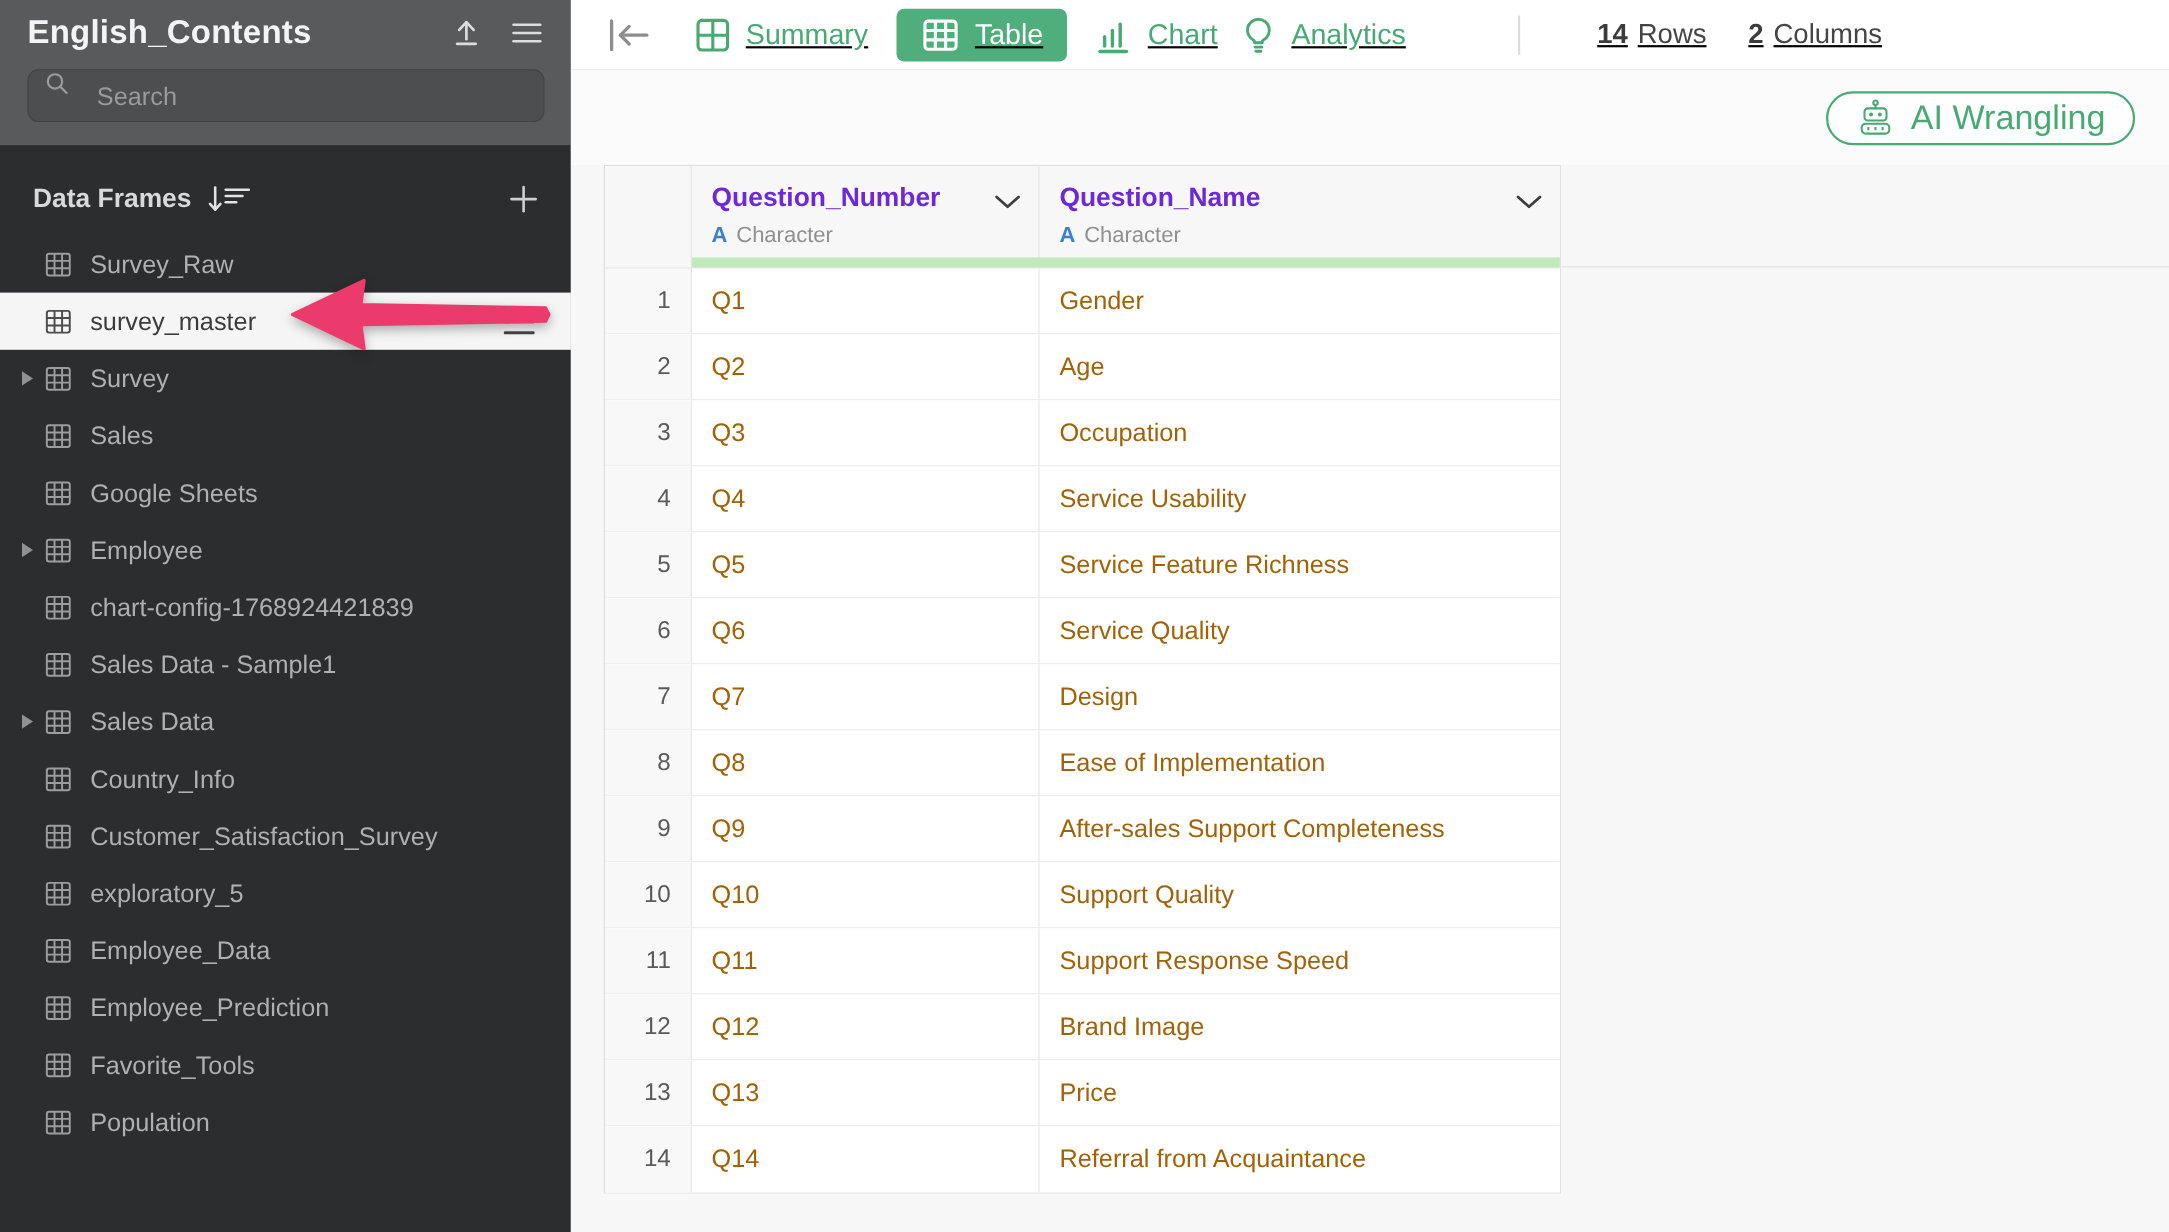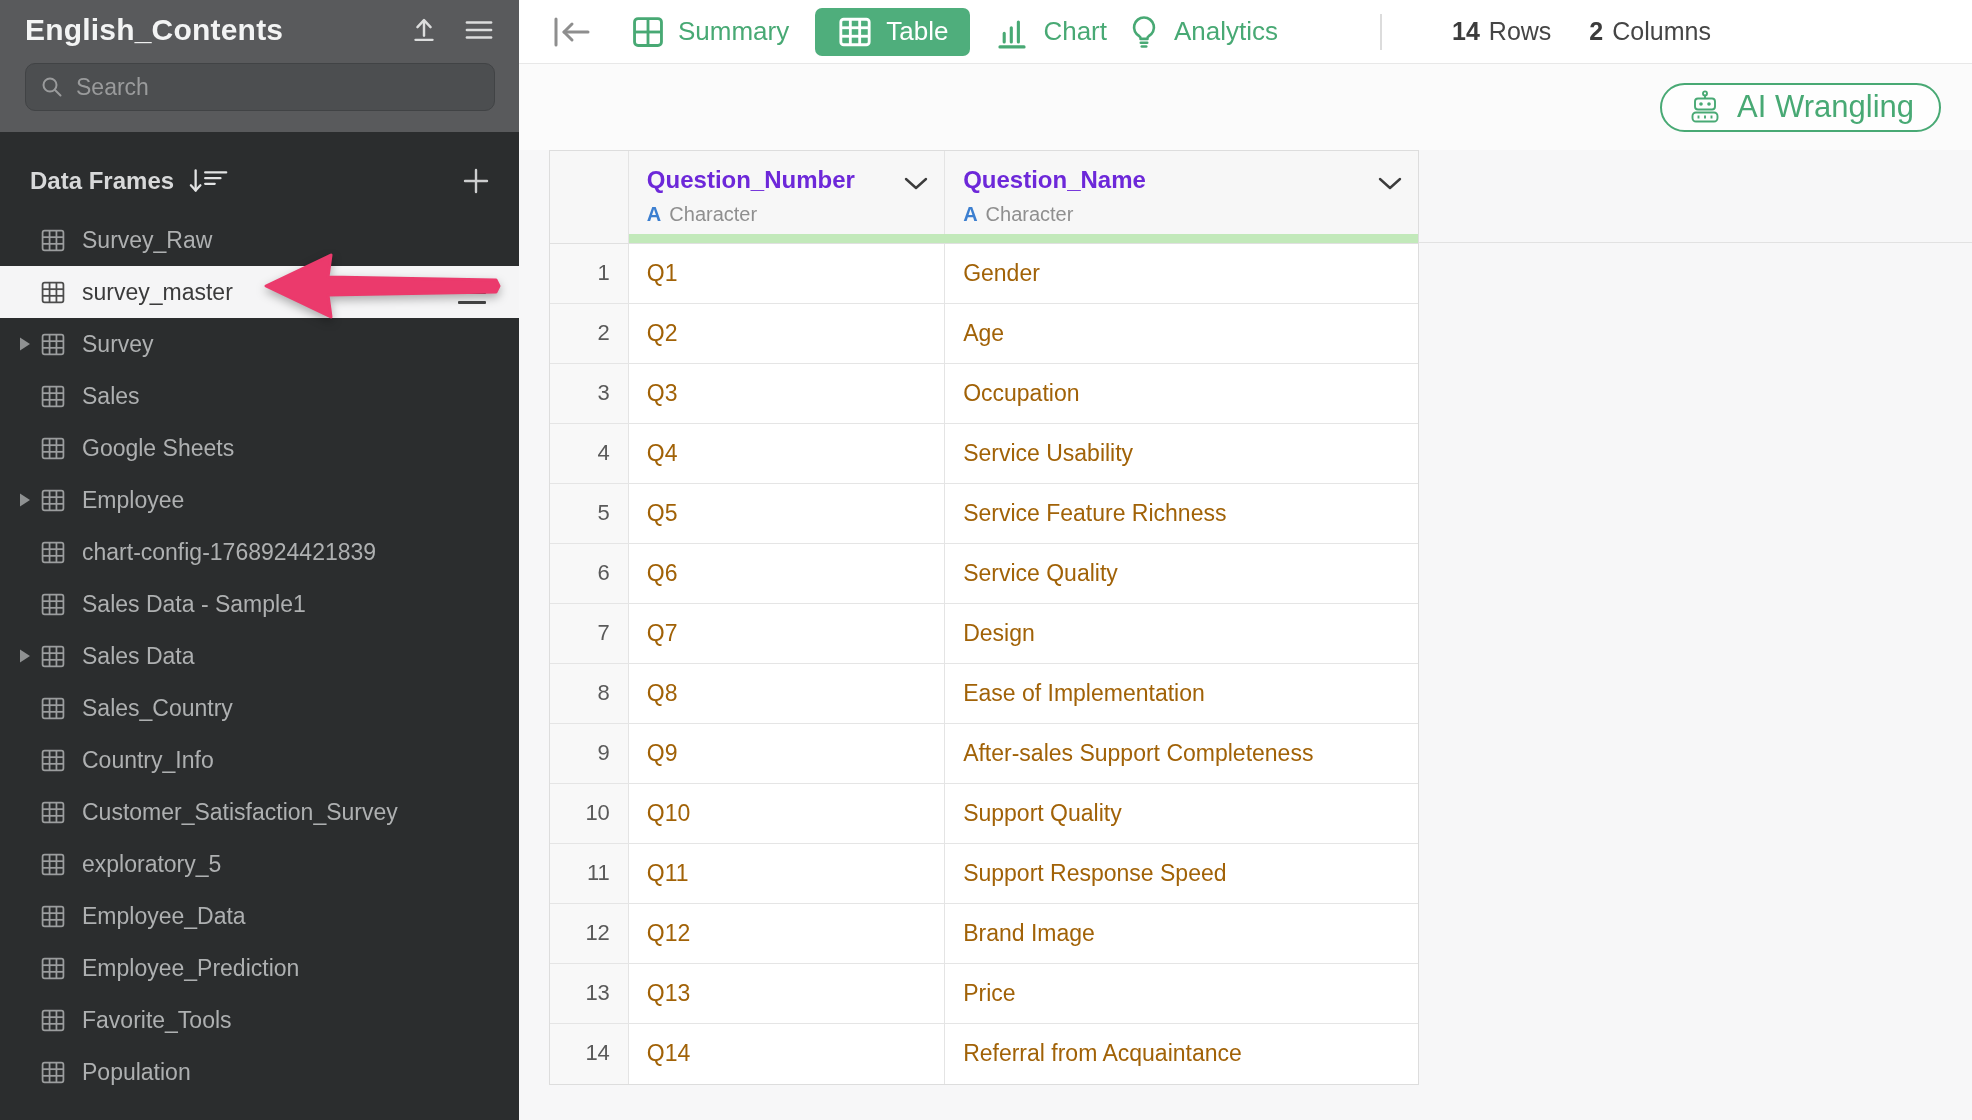--- a/index.html
+++ b/index.html
@@ -18,21 +18,21 @@
   svg{display:block;}
 
   
   .sidebar{position:absolute;left:0;top:0;width:519px;height:1120px;background:#2b2d2e;}
   .sidebar-top{height:132px;background:#595a5c;padding:12px 24px 0 25px;}
   .sidebar-title-row{display:flex;align-items:center;height:36px;}
   .sidebar-title{color:#f3f4f4;font-size:30px;font-weight:bold;letter-spacing:.2px;}
   .sidebar-title-icons{margin-left:auto;display:flex;align-items:center;gap:24px;}
   .icon-btn{cursor:pointer;}
   .search-box{margin-top:15px;height:48px;background:#4c4e50;border:1px solid #414345;border-radius:10px;
-    display:flex;align-items:center;padding:0 14px;gap:12px;}
+    display:flex;padding:0 14px;gap:24px;}
   .search-box input{flex:1;background:transparent;border:none;outline:none;color:#d2d3d4;font-size:23px;
     font-family:inherit;}
   .search-box input::placeholder{color:#9a9b9c;}
 
   .df-header{display:flex;align-items:center;padding:34px 28px 18px 30px;}
   .df-title{color:#d8d9da;font-size:24px;font-weight:bold;}
   .df-sort{margin-left:14px;}
   .df-plus{margin-left:auto;}
 
   .df-list{width:100%;}
@@ -41,21 +41,21 @@
   .df-item .grid-ic{width:26px;margin-right:16px;flex:0 0 26px;color:#9b9d9e;}
   .df-item .df-label{white-space:nowrap;}
   .df-item .row-menu{margin-left:auto;margin-right:33px;}
   .df-item.selected{background:#f5f5f6;color:#3b3b3b;}
   .df-item.selected .grid-ic{color:#4c4c4c;}
   .df-item.selected .caret{color:#4c4c4c;}
 
   
   .main{position:absolute;left:519px;top:0;right:0;height:1120px;background:#fbfbfb;}
   .toolbar{height:64px;background:#ffffff;border-bottom:1px solid #e8e8e8;display:flex;align-items:center;
-    padding-left:32px;}
+    padding-left:32px;text-decoration:underline;}
   .collapse-btn{width:44px;display:flex;align-items:center;cursor:pointer;}
   .tab{display:flex;align-items:center;gap:13px;color:var(--accent-green);font-size:26px;cursor:pointer;
     padding:0 2px;height:48px;border-radius:7px;}
   .tab .tab-ic{flex:0 0 auto;}
   .tab-summary{margin-left:34px;}
   .tab-table{margin-left:24px;background:var(--pill-green);color:#ffffff;padding:0 22px;}
   .tab-chart{margin-left:22px;}
   .tab-analytics{margin-left:16px;}
   .toolbar-divider{width:2px;height:36px;background:#dcdcdc;margin-left:100px;}
   .dims{display:flex;align-items:center;margin-left:70px;font-size:25px;color:#454545;}
@@ -350,44 +350,20 @@
         <span class="grid-ic">
           <svg width="26" height="25" viewBox="0 0 24 24" fill="none" stroke="currentColor" stroke-width="1.7">
             <rect x="2" y="2.5" width="20" height="19" rx="2"></rect>
             <path d="M8.7 2.5v19"></path>
             <path d="M15.3 2.5v19"></path>
             <path d="M2 8.8h20"></path>
             <path d="M2 15.2h20"></path>
           </svg>
         </span>
         <span class="df-label">Sales Data</span>
-        <span class="row-menu" style="visibility: hidden;">
-          <svg width="28" height="27" viewBox="0 0 28 27" stroke="#454545" stroke-width="2.8" stroke-linecap="round">
-            <path d="M1 3.5h26"></path>
-            <path d="M1 13.5h26"></path>
-            <path d="M1 23.5h26"></path>
-          </svg>
-        </span>
-      </div>
-      <div class="df-item">
-        <span class="caret" style="visibility: hidden;">
-          <svg width="11" height="14" viewBox="0 0 11 14">
-            <polygon points="0,0.5 10,7 0,13.5" fill="#8f9192"></polygon>
-          </svg>
-        </span>
-        <span class="grid-ic">
-          <svg width="26" height="25" viewBox="0 0 24 24" fill="none" stroke="currentColor" stroke-width="1.7">
-            <rect x="2" y="2.5" width="20" height="19" rx="2"></rect>
-            <path d="M8.7 2.5v19"></path>
-            <path d="M15.3 2.5v19"></path>
-            <path d="M2 8.8h20"></path>
-            <path d="M2 15.2h20"></path>
-          </svg>
-        </span>
-        <span class="df-label">Sales_Country</span>
         <span class="row-menu" style="visibility: hidden;">
           <svg width="28" height="27" viewBox="0 0 28 27" stroke="#454545" stroke-width="2.8" stroke-linecap="round">
             <path d="M1 3.5h26"></path>
             <path d="M1 13.5h26"></path>
             <path d="M1 23.5h26"></path>
           </svg>
         </span>
       </div>
       <div class="df-item">
         <span class="caret" style="visibility: hidden;">

